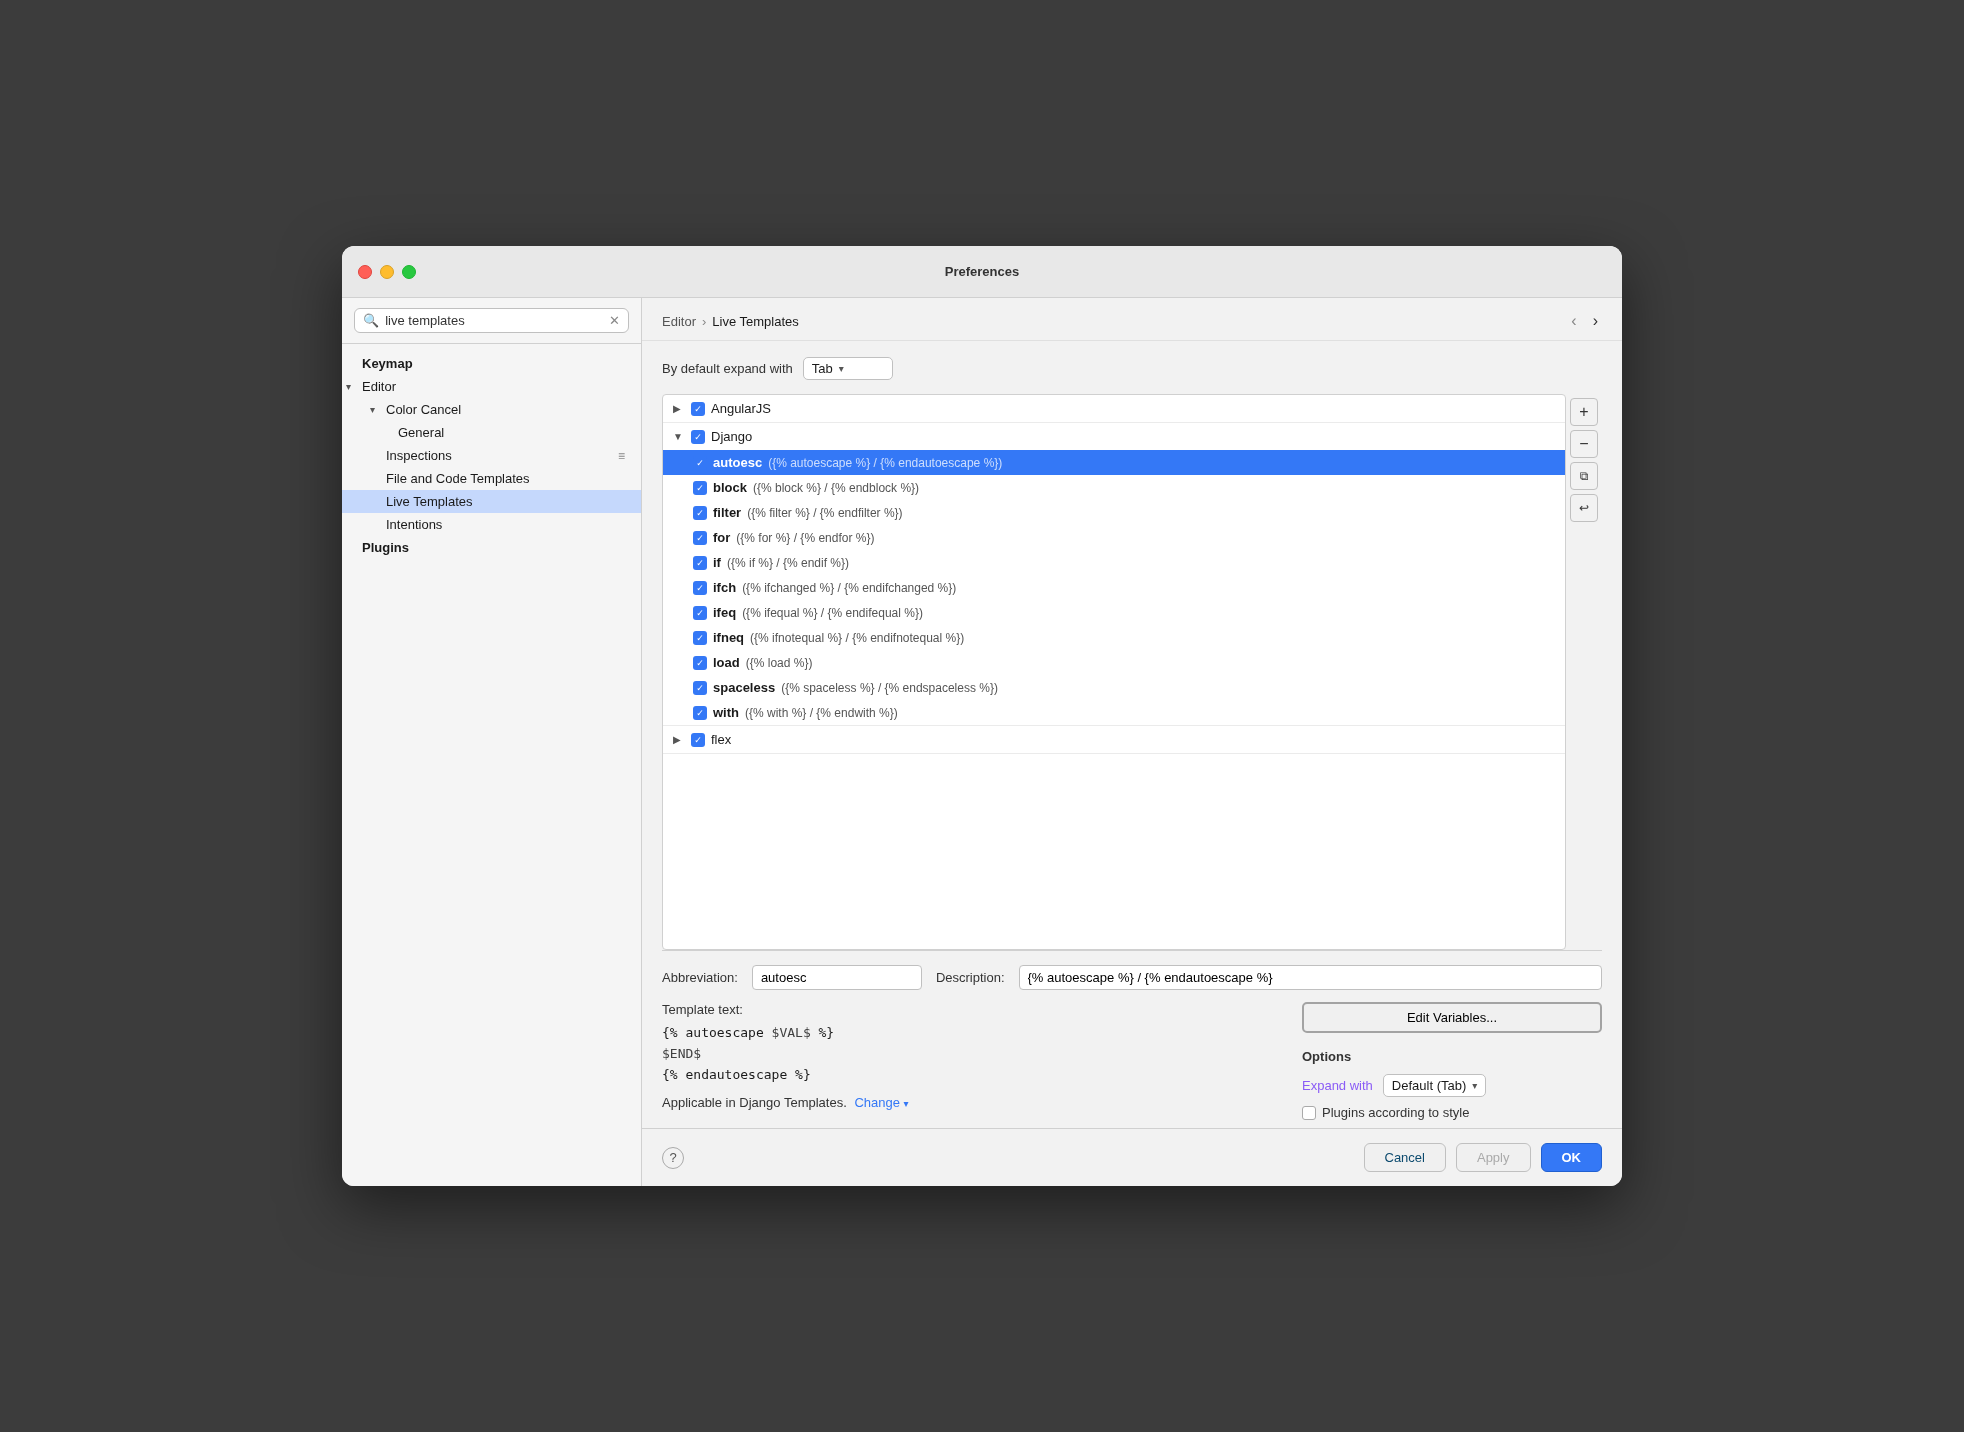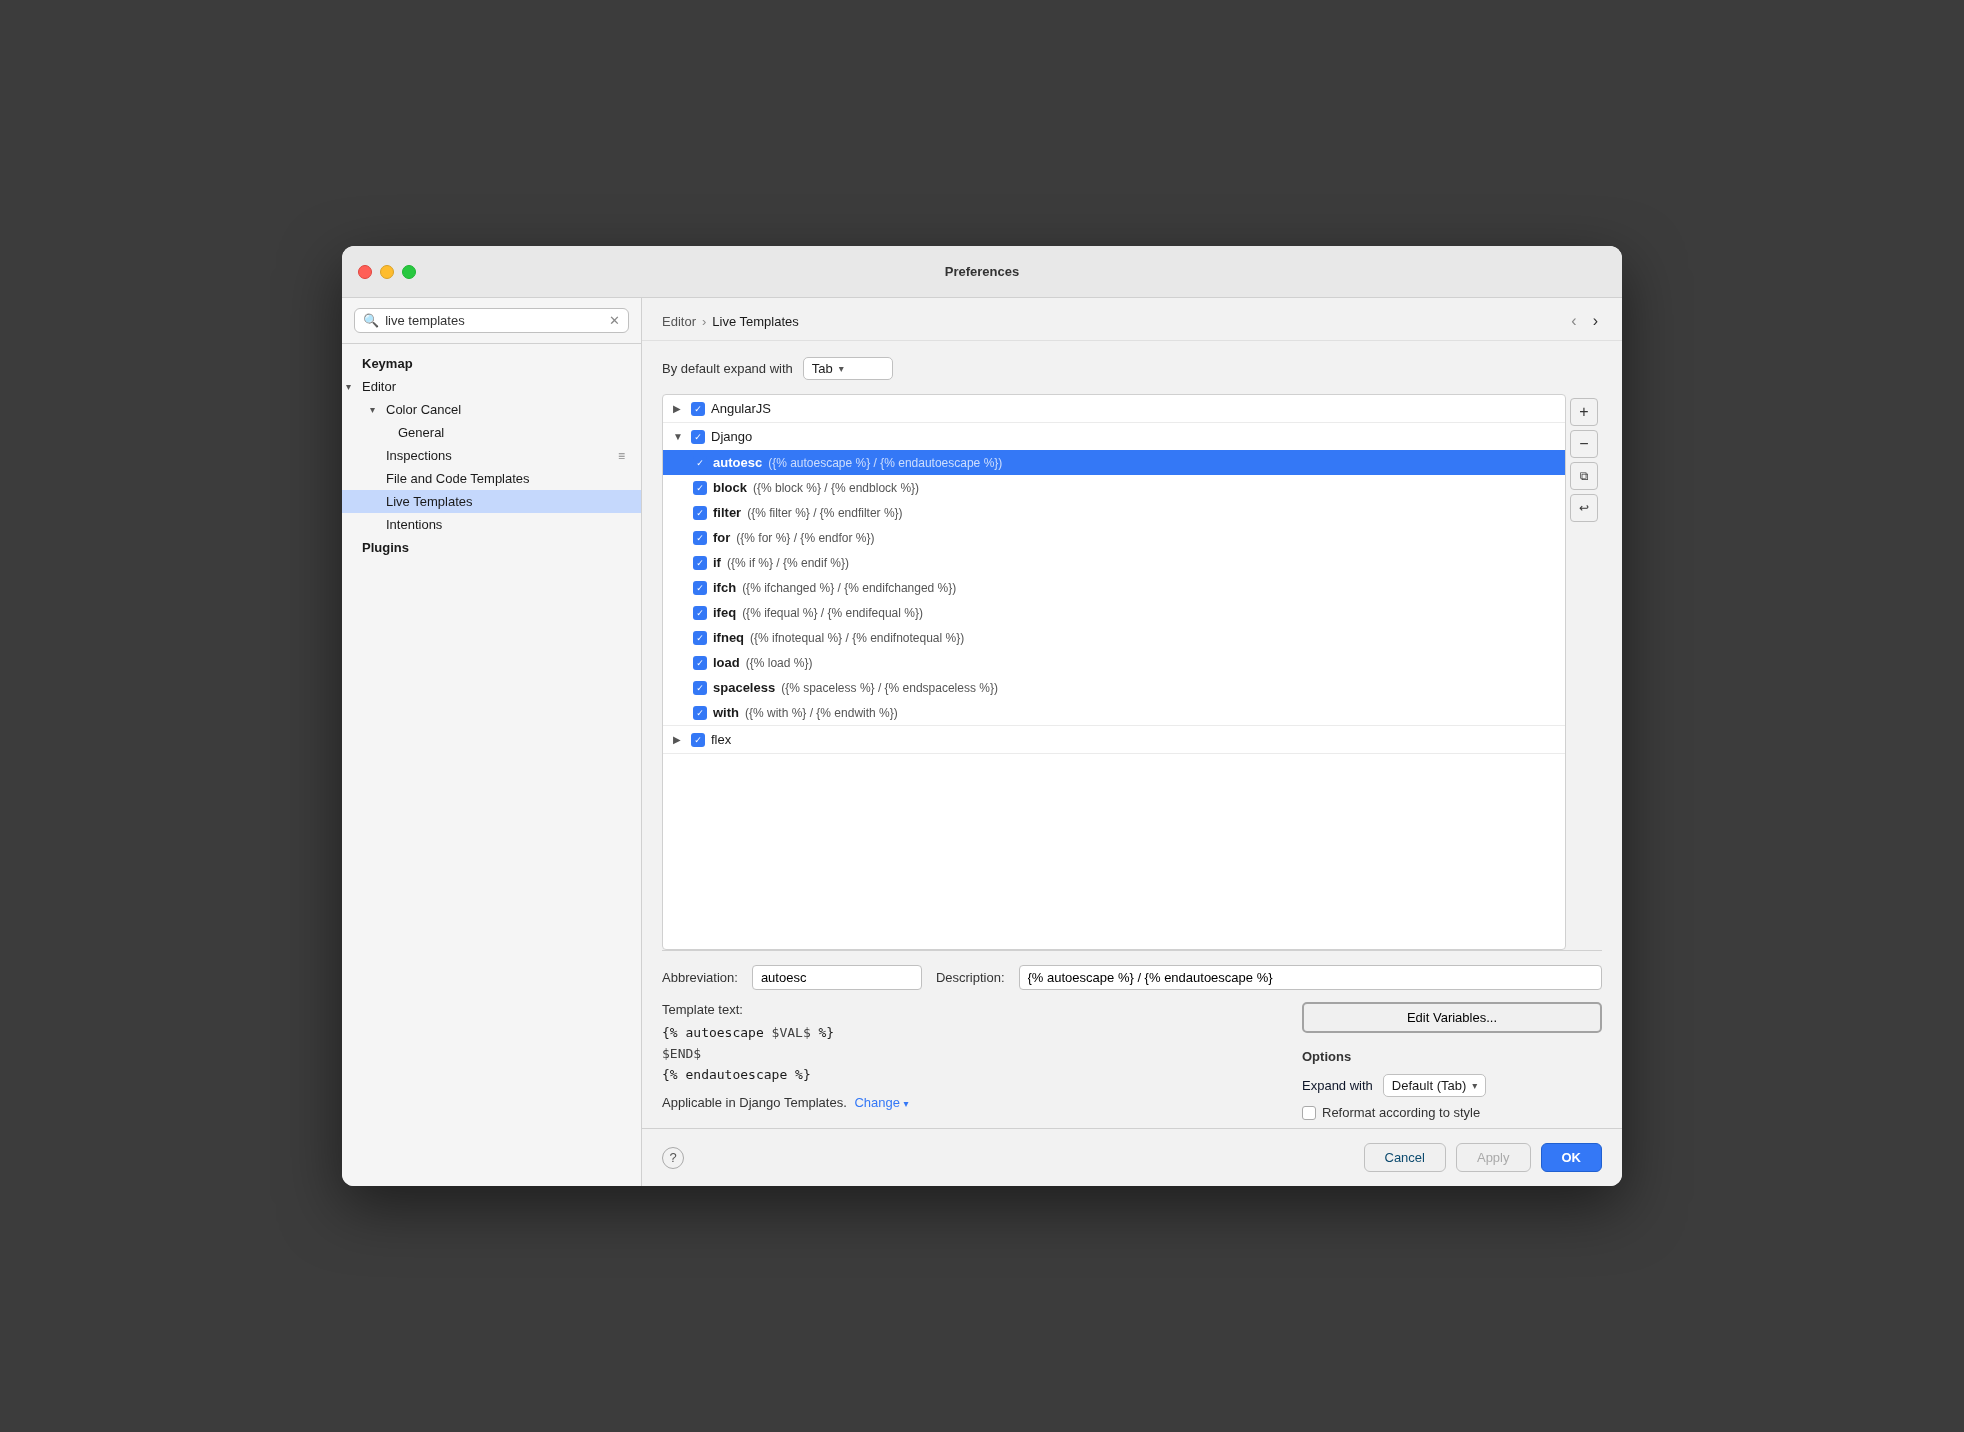--- a/index.html
+++ b/index.html
@@ -341,21 +341,21 @@
       text-align: center;
     }
     .options-title { font-size: 13px; font-weight: 600; color: #333; margin-bottom: 10px; }
     .options-row {
       display: flex;
       align-items: center;
       gap: 10px;
       margin-bottom: 8px;
       font-size: 13px;
     }
-    .options-row label { color: #0f172a; white-space: nowrap; }
+    .options-row label { color: #8b5cf6; white-space: nowrap; }
     .options-select {
       display: flex;
       align-items: center;
       border: 1px solid #c0c0c0;
       border-radius: 5px;
       background: #fff;
       padding: 3px 8px;
       gap: 6px;
       font-size: 13px;
       cursor: pointer;
@@ -658,21 +658,21 @@
               <div class="options-title">Options</div>
               <div class="options-row">
                 <label class="detail-label">Expand with</label>
                 <div class="options-select">
                   <span>Default (Tab)</span>
                   <span class="options-select-arrow">▾</span>
                 </div>
               </div>
               <div class="checkbox-row">
                 <div class="checkbox-plain"></div>
-                <span>Reformat according to style</span>
+                <span>Plugins according to style</span>
               </div>
             </div>
           </div>
         </div>
       </div>
 
       <div class="bottom-bar">
         <button class="help-btn">?</button>
         <div class="action-buttons">
           <button class="btn-cancel">Cancel</button>

